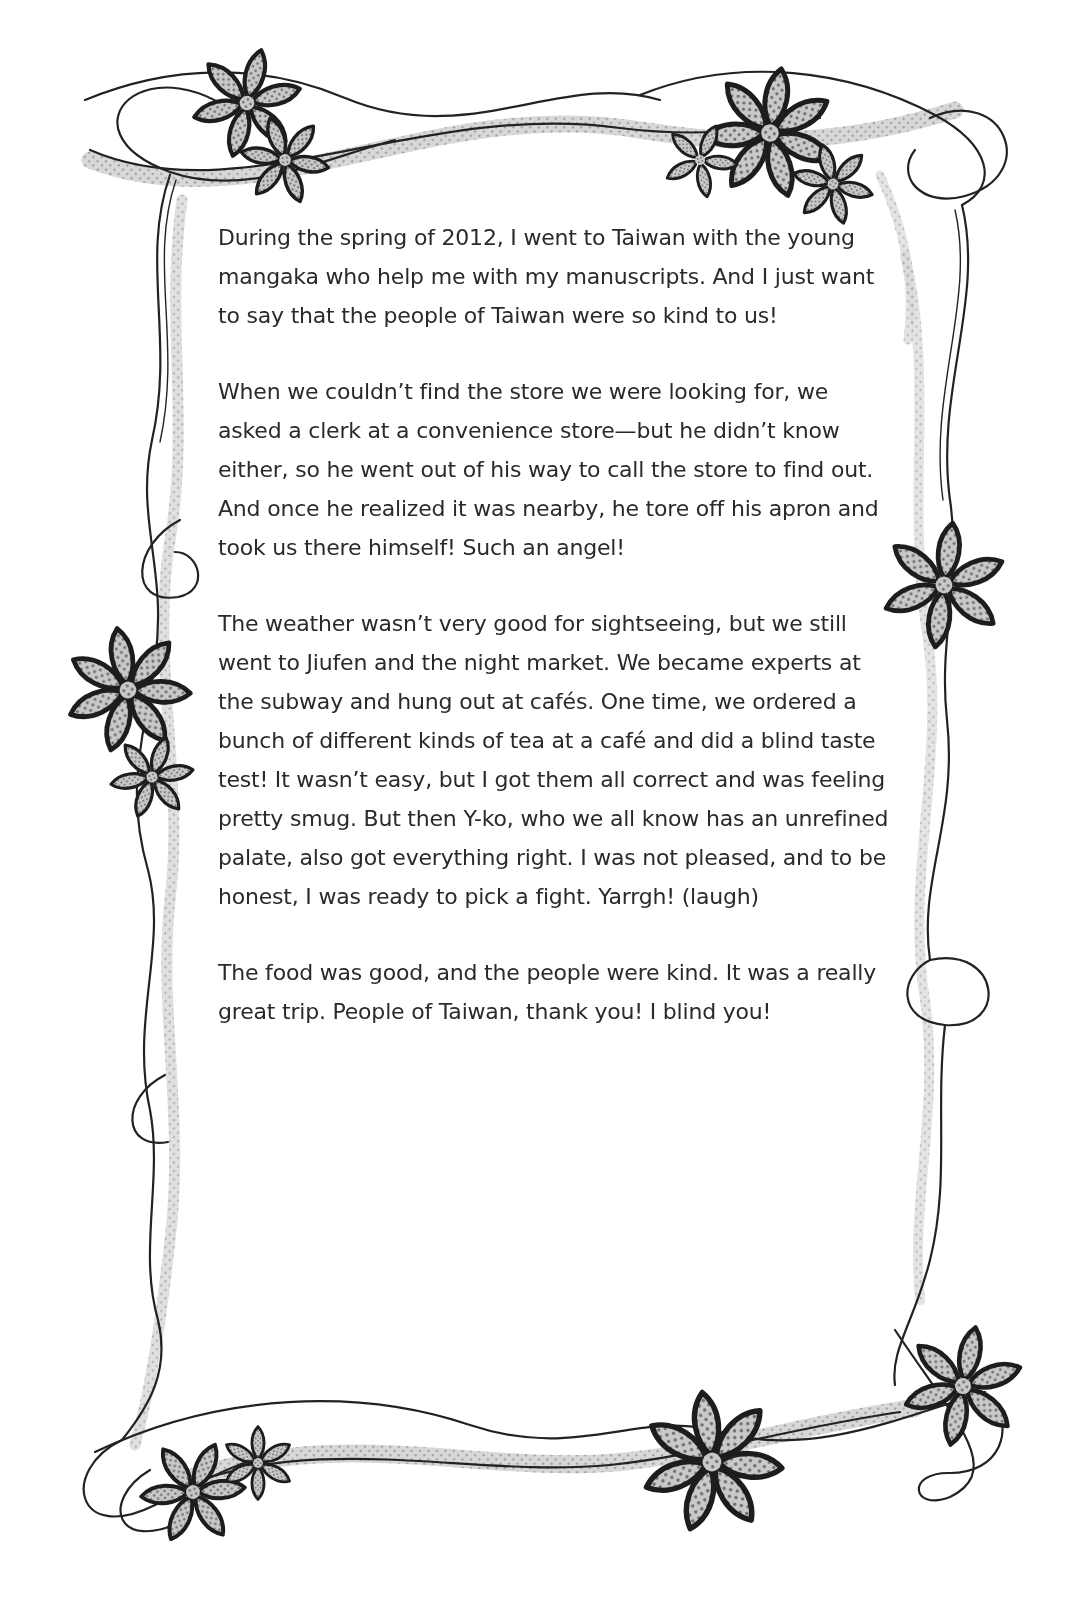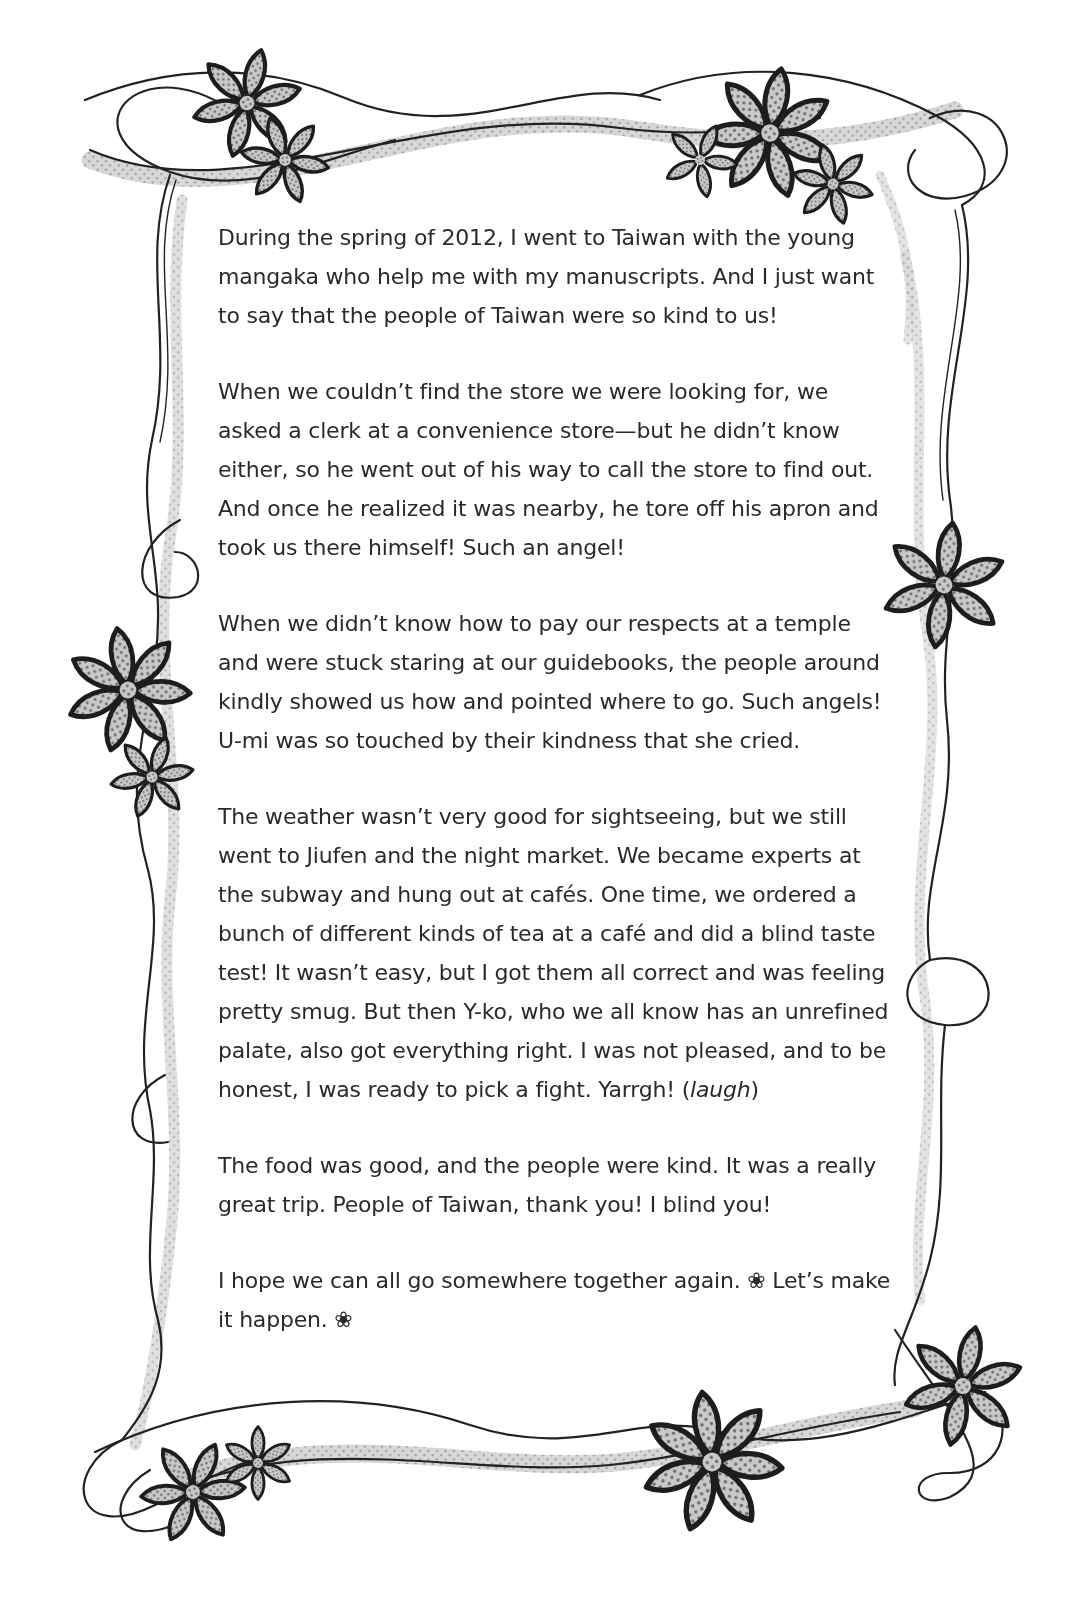--- a/index.html
+++ b/index.html
@@ -23,21 +23,21 @@
     left: 218px;
     top: 218px;
     width: 680px;
     color: var(--ink, #2a2a2a);
     font-size: 22px;
     line-height: 39px;
     letter-spacing: -0.2px;
   }
   .para { margin: 0 0 37px 0; }
   .para:last-child { margin-bottom: 0; }
-  .it { font-style: italic; }
+  .it { }
 </style>
 </head>
 <body>
 
 <div class="page">
 
   <svg class="decor" viewBox="0 0 1067 1600" xmlns="http://www.w3.org/2000/svg">
     <defs>
       <pattern id="htf" width="5" height="5" patternUnits="userSpaceOnUse" patternTransform="rotate(45)">
         <rect width="5" height="5" fill="#c9c9c9"></rect>
@@ -126,18 +126,16 @@
       <use href="#fl6" transform="translate(963,1386) rotate(12) scale(1.15)"></use>
       <use href="#fl7" transform="translate(712,1462) rotate(-8) scale(1.35)"></use>
       <use href="#fl6" transform="translate(193,1492) rotate(25) scale(1.0)"></use>
       <use href="#fl6" transform="translate(258,1463) rotate(0) scale(0.7)"></use>
     </g>
   </svg>
 
   <main class="text-block">
       <p class="para"><span>During the spring of 2012, I went to Taiwan with the young mangaka who help me with my manuscripts. And I just want to say that the people of Taiwan were so kind to us!</span></p>
       <p class="para"><span>When we couldn’t find the store we were looking for, we asked a clerk at a convenience store—but he didn’t know either, so he went out of his way to call the store to find out. And once he realized it was nearby, he tore off his apron and took us there himself! Such an angel!</span></p>
-      <p class="para"><span>When we didn’t know how to pay our respects at a temple and were stuck staring at our guidebooks, the people around kindly showed us how and pointed where to go. Such angels! U-mi was so touched by their kindness that she cried.</span></p>
       <p class="para"><span>The weather wasn’t very good for sightseeing, but we still went to Jiufen and the night market. We became experts at the subway and hung out at cafés. One time, we ordered a bunch of different kinds of tea at a café and did a blind taste test! It wasn’t easy, but I got them all correct and was feeling pretty smug. But then Y-ko, who we all know has an unrefined palate, also got everything right. I was not pleased, and to be honest, I was ready to pick a fight. Yarrgh! (</span><span class="it">laugh</span><span>)</span></p>
       <p class="para"><span>The food was good, and the people were kind. It was a really great trip. People of Taiwan, thank you! I blind you!</span></p>
-      <p class="para"><span>I hope we can all go somewhere together again. ❀ Let’s make it happen. ❀</span></p>
     </main>
 </div>
 
 </body></html>

